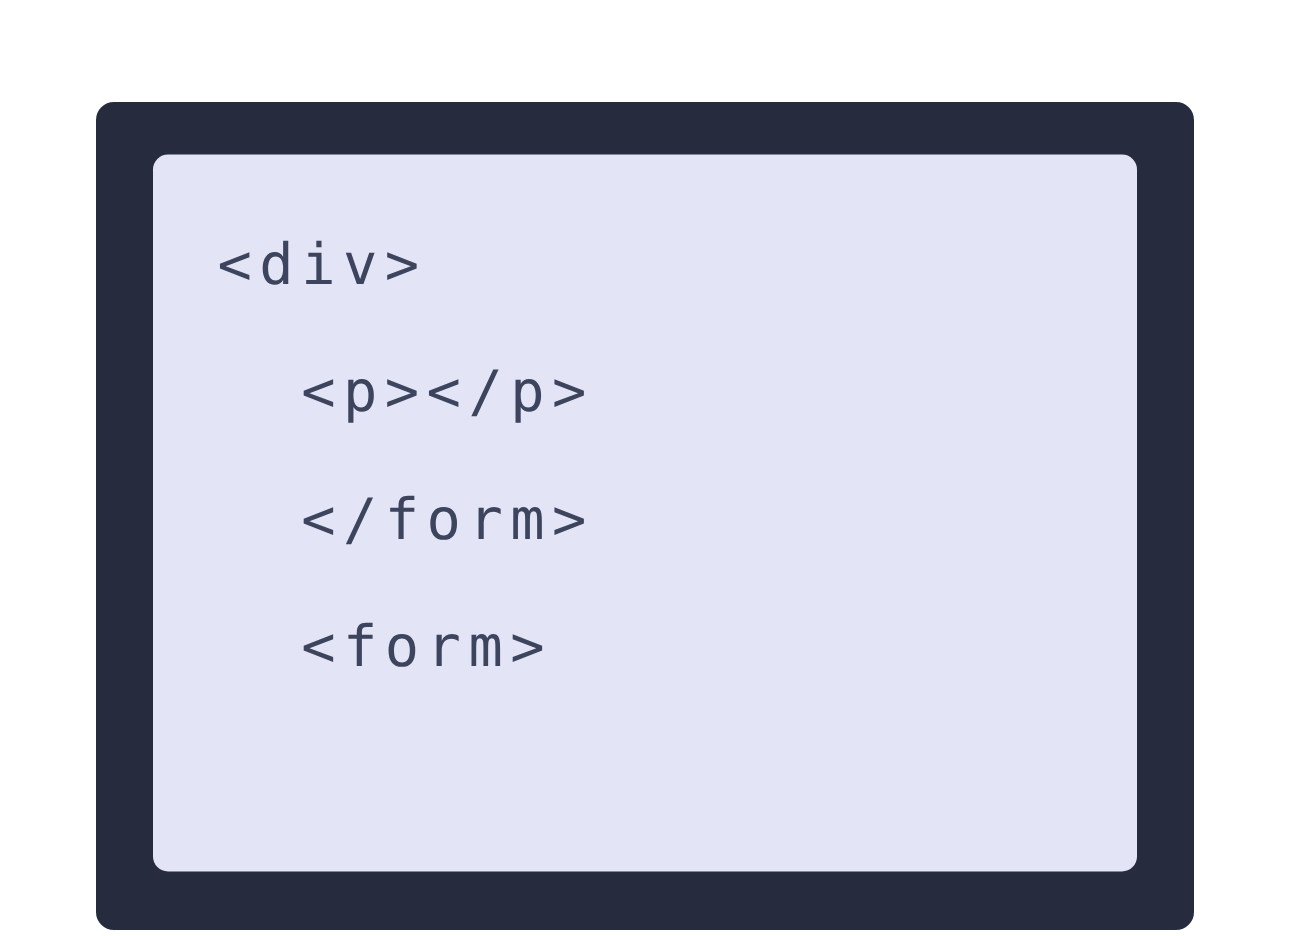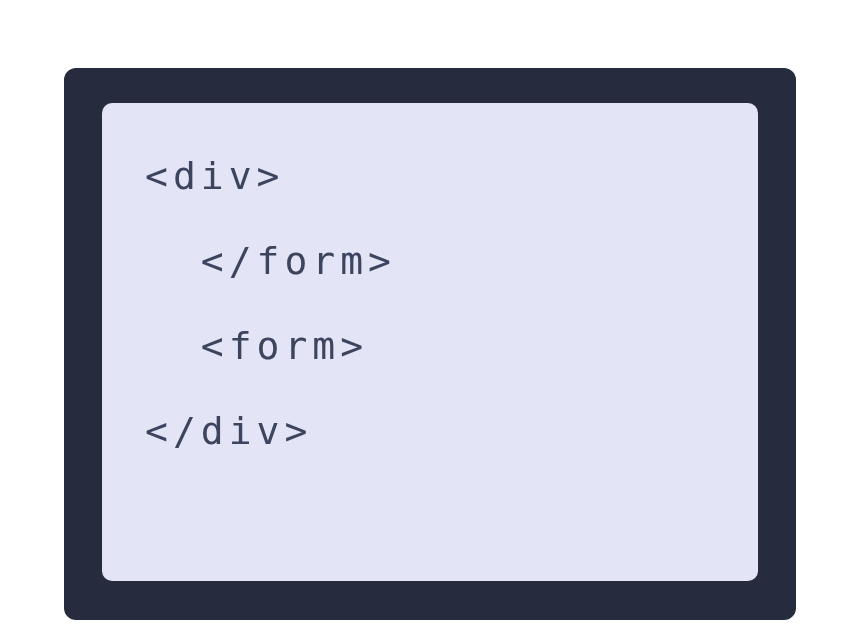--- a/index.html
+++ b/index.html
@@ -48,15 +48,15 @@
     letter-spacing: 5px;
     color: var(--code-text, #3d445e);
     font-weight: 500;
   }
 </style>
 </head>
 <body style="--card-bg: #262b3d; --panel-bg: #e3e5f6; --code-text: #3d445e;">
 
 <div class="card">
   <div class="panel">
-    <pre class="code"><code><span class="line">&lt;div&gt;</span><span class="line">  &lt;/form&gt;</span><span class="line">  &lt;form&gt;</span><span class="line">&lt;/div&gt;</span></code></pre>
+    <pre class="code"><code><span class="line">&lt;div&gt;</span><span class="line">  &lt;p&gt;&lt;/p&gt;</span><span class="line">  &lt;/form&gt;</span><span class="line">  &lt;form&gt;</span></code></pre>
   </div>
 </div>
 
 </body></html>

